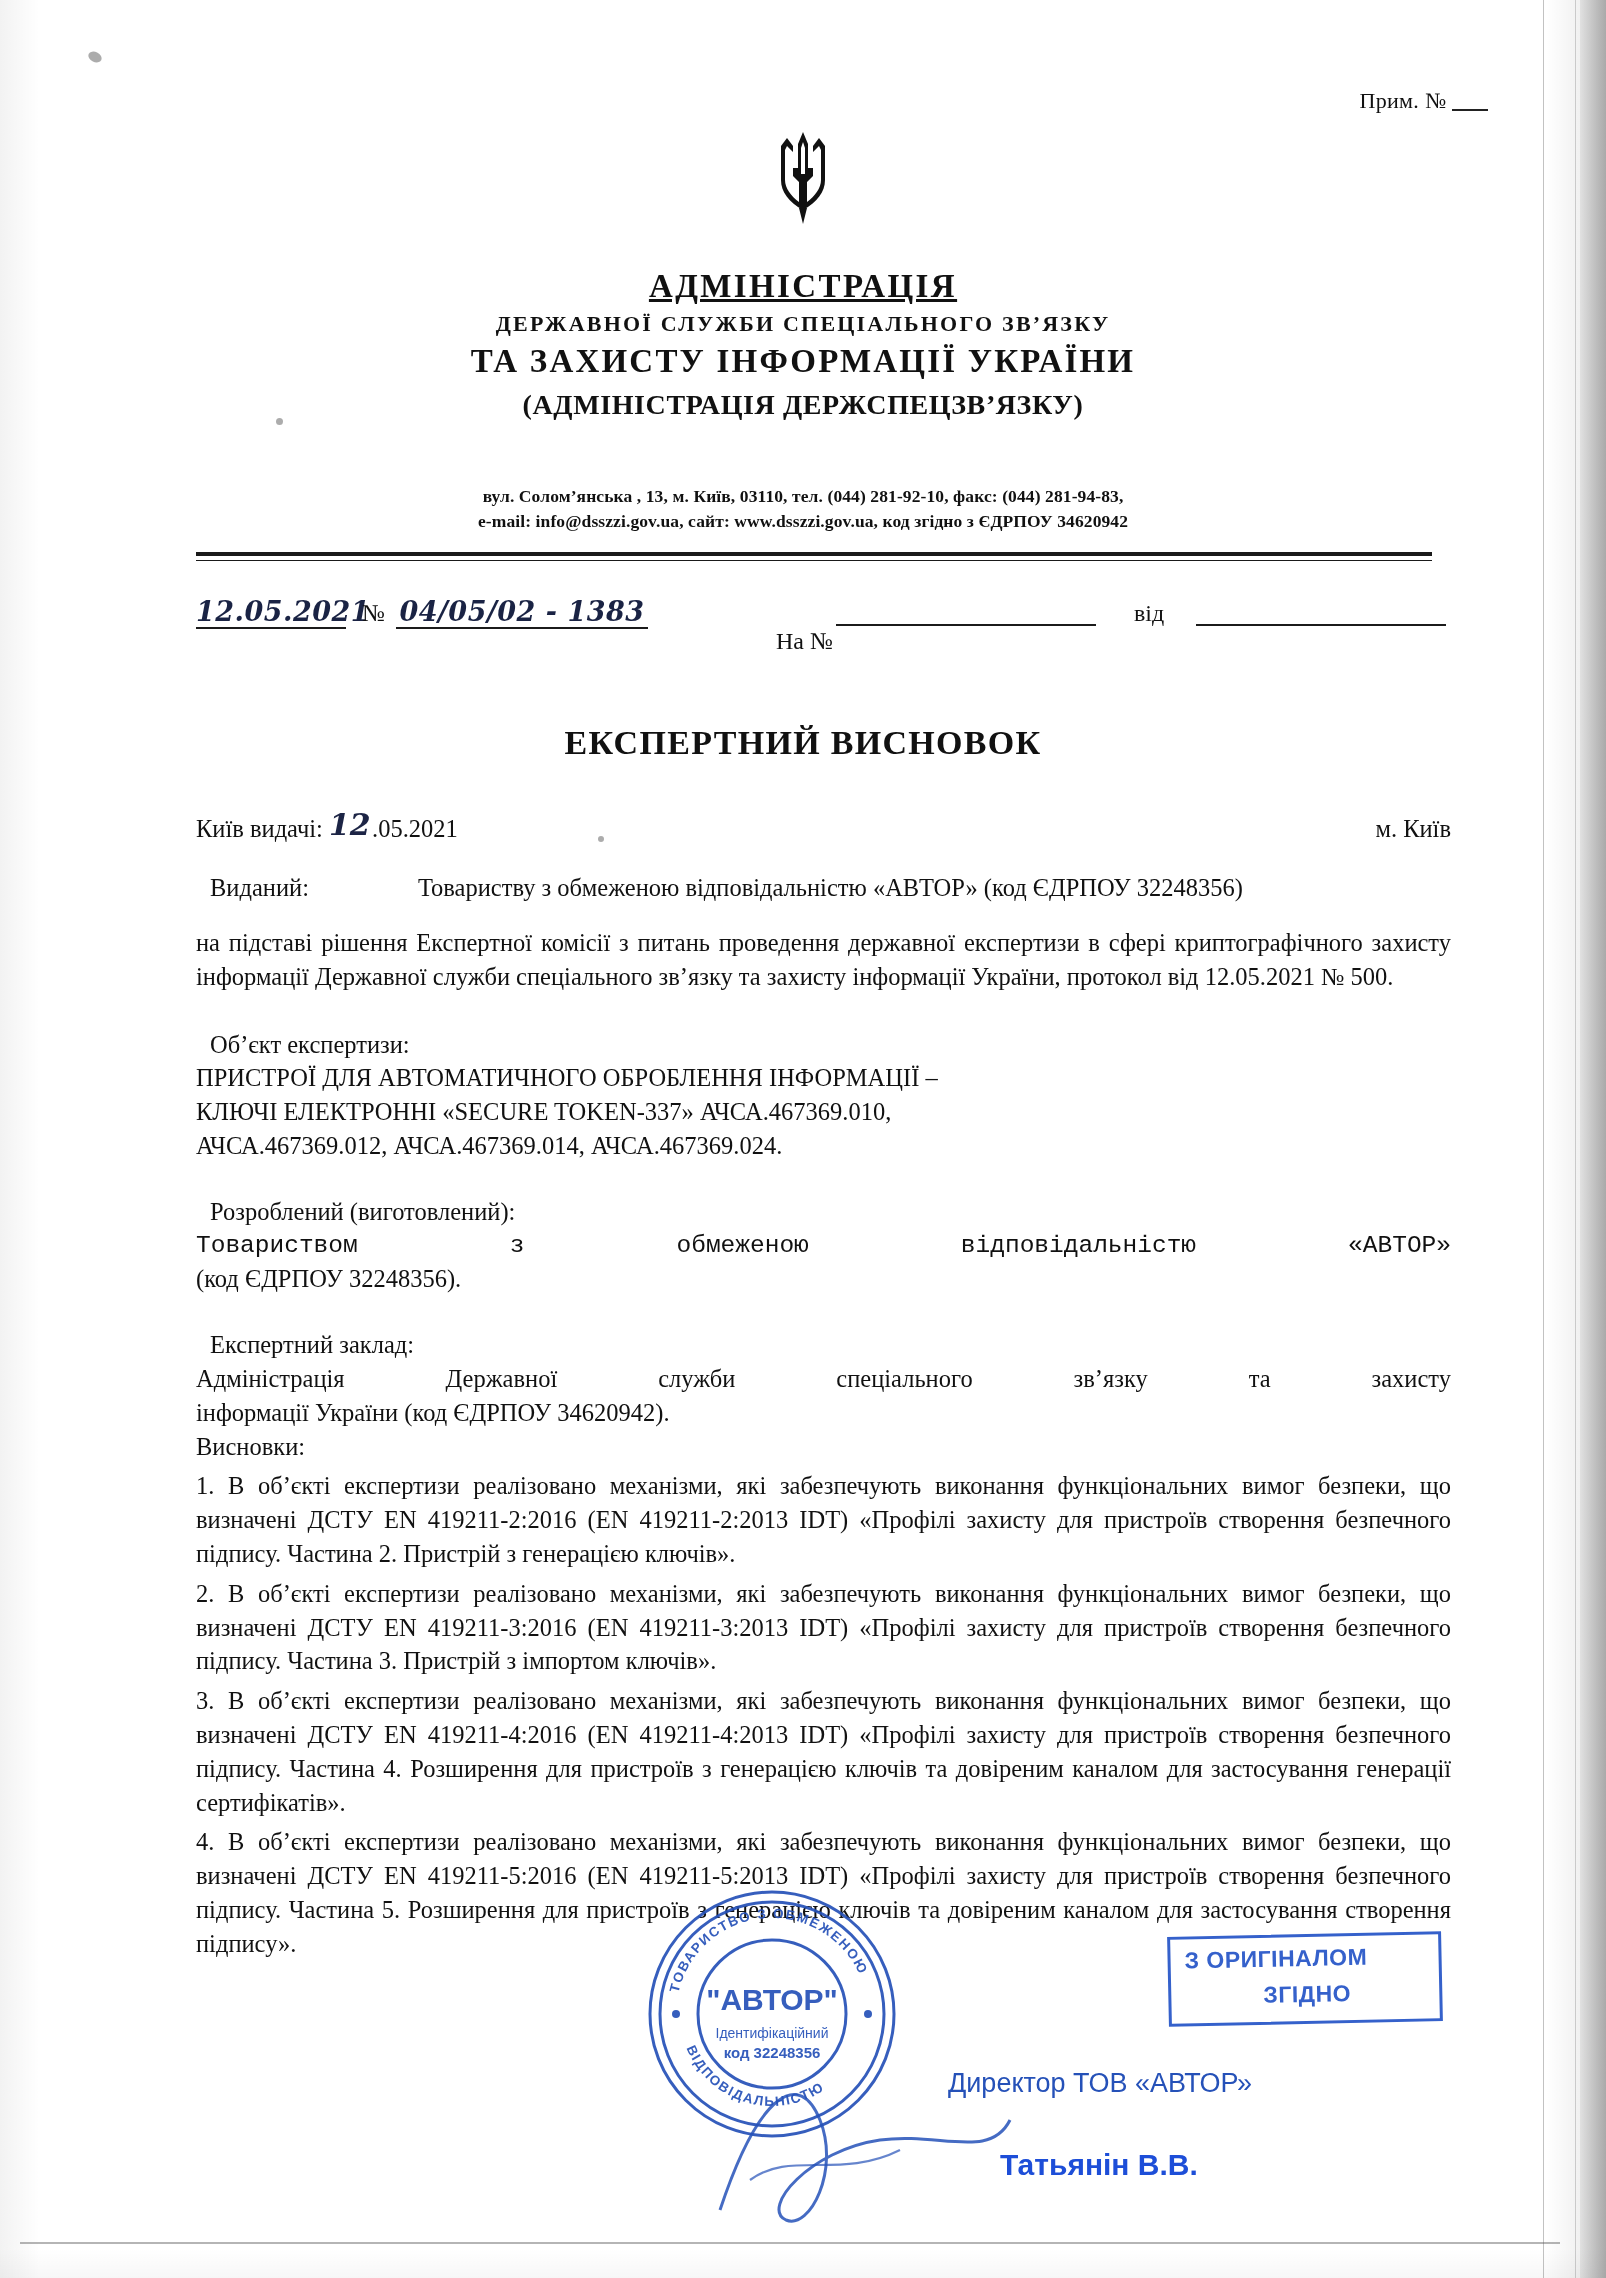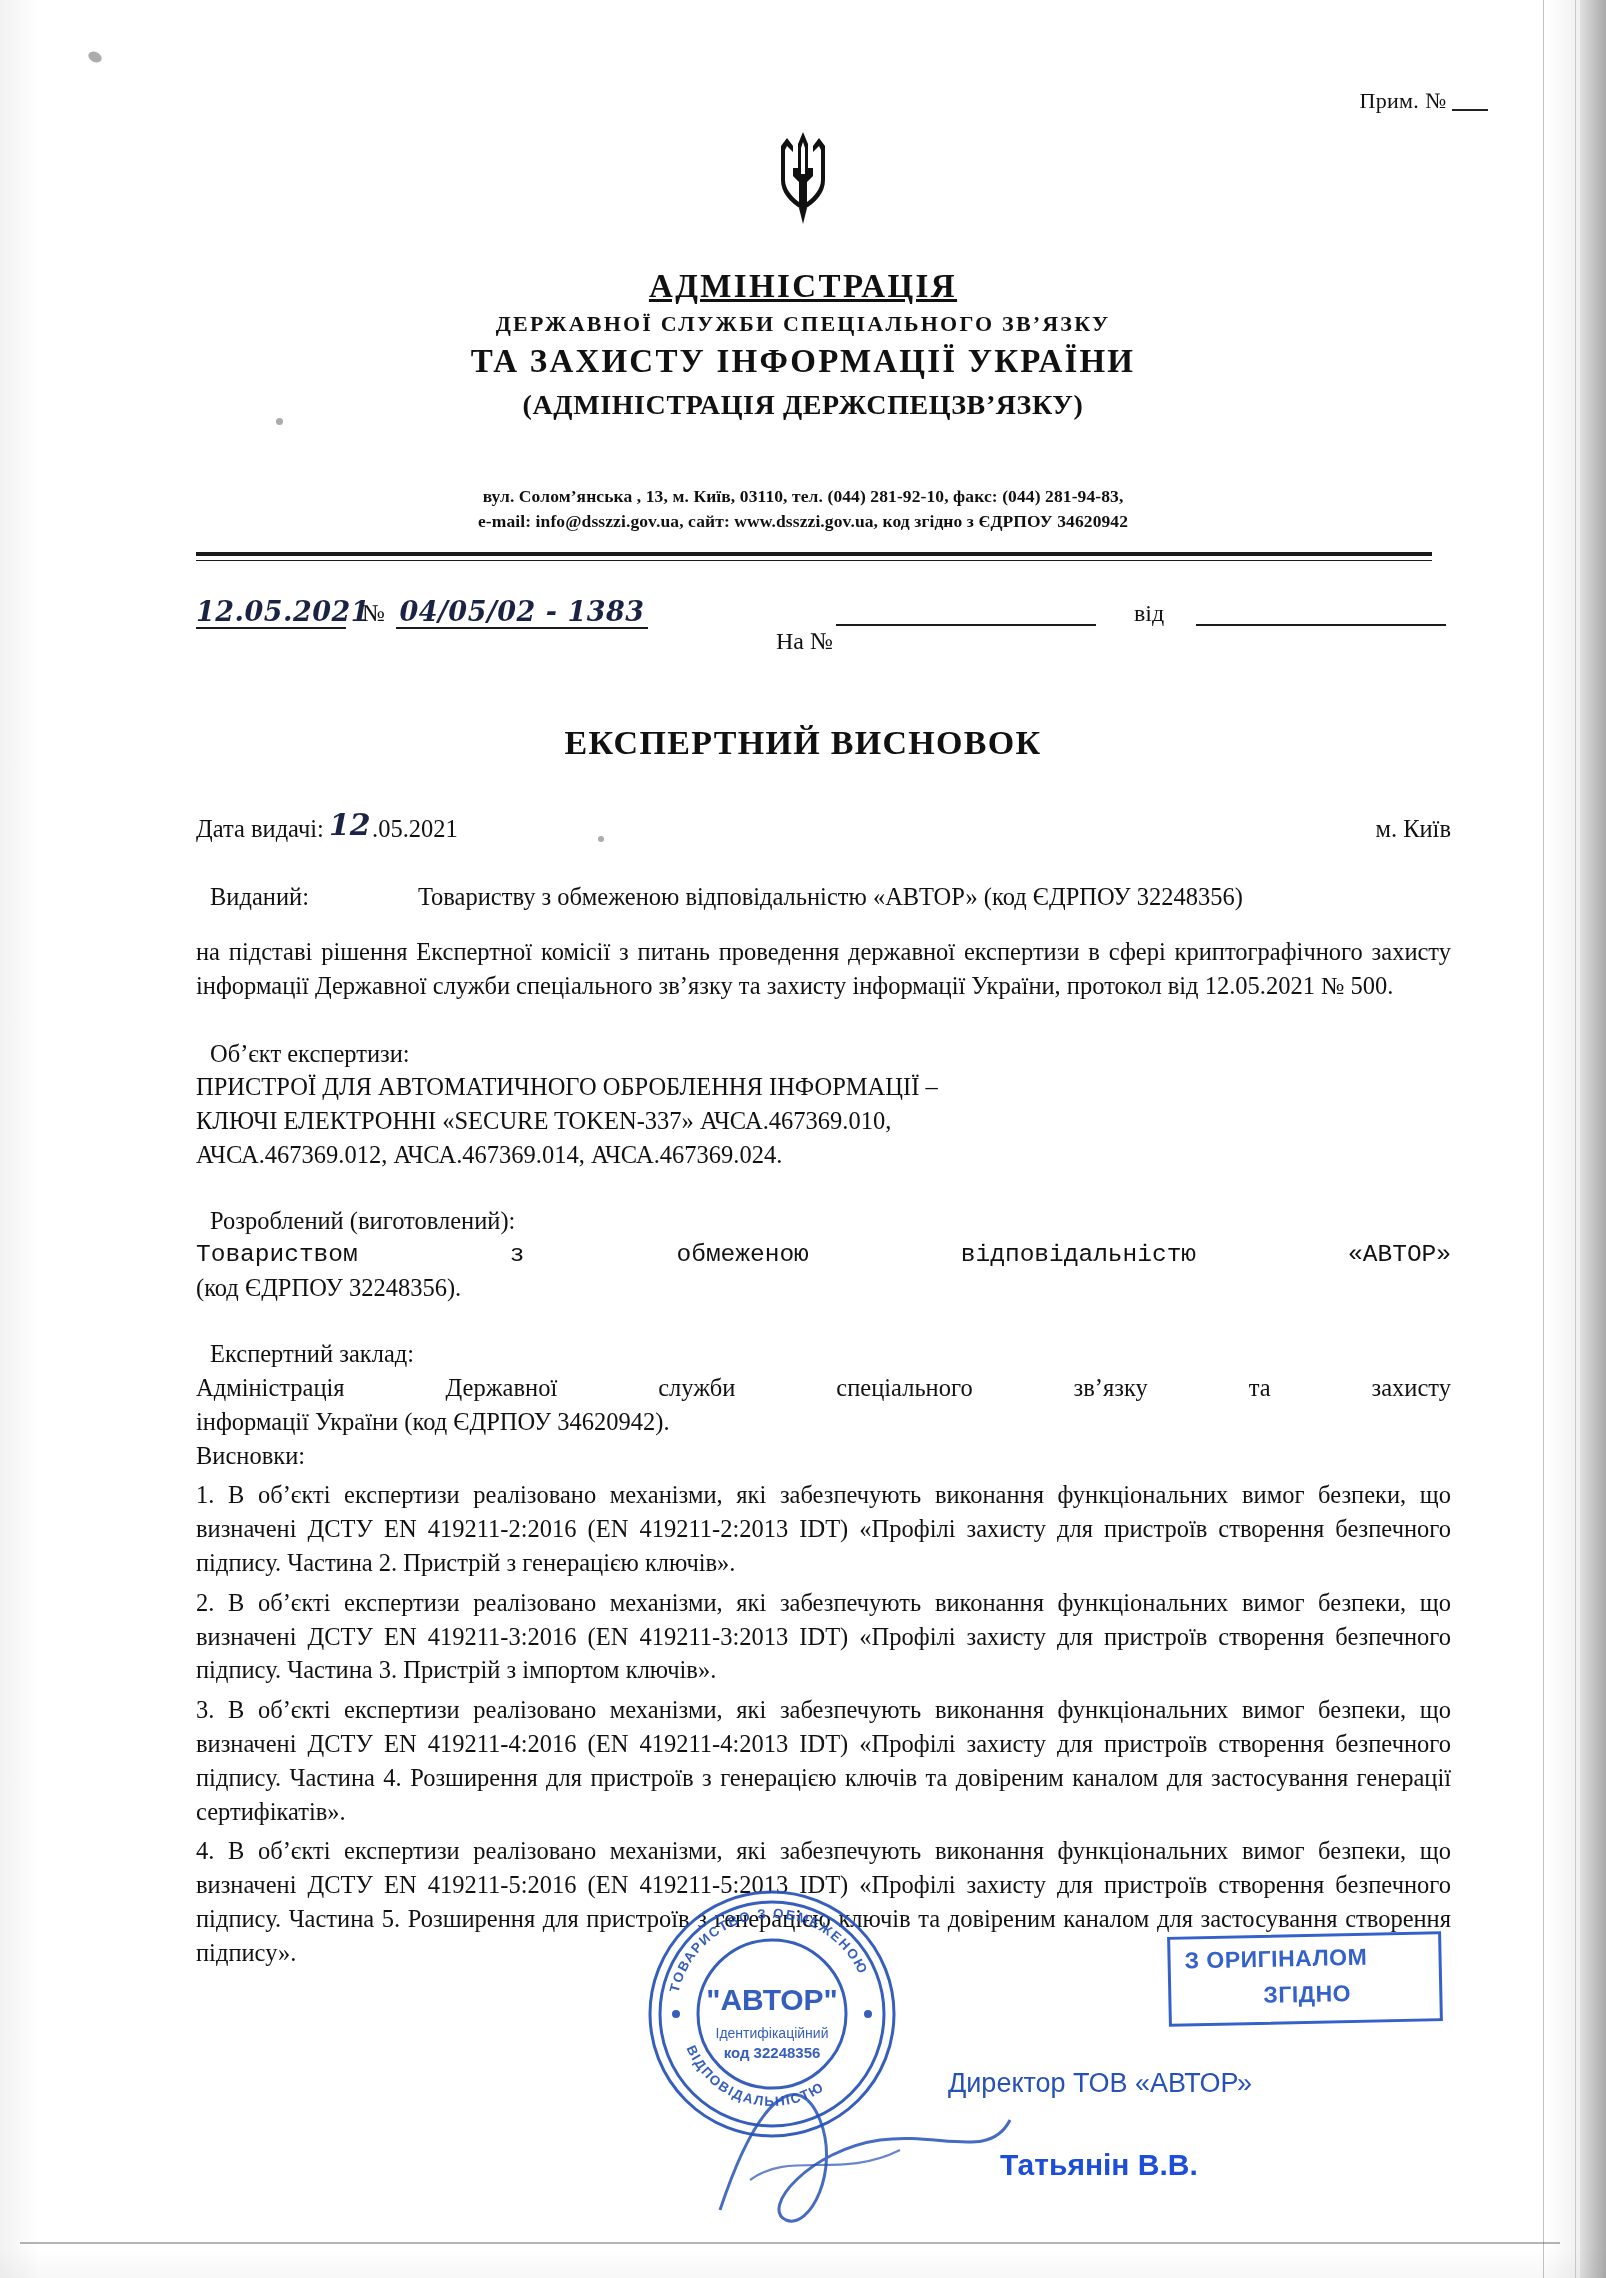--- a/index.html
+++ b/index.html
@@ -191,21 +191,21 @@
   .dateline .hwd {
     position: absolute; left: 133px; top: -8px;
     font-family: "DejaVu Serif", serif; font-style: italic; font-weight: bold;
     color: #1c2445; font-size: 30px;
   }
   .dateline .rest { position: absolute; left: 176px; top: 0; }
   .dateline .city { position: absolute; right: 0; top: 0; }
 
   .lblrow {
     position: relative;
-    margin-top: 28px;
+    margin-top: 19px;
     min-height: 34px;
   }
   .lblrow .lab { position: absolute; left: 14px; top: 0; }
   .lblrow .val { margin-left: 222px; display: block; }
 
   .para {
     margin-top: 21px;
     text-align: justify;
   }
 
@@ -360,21 +360,21 @@
     <span class="nl-nablank"></span>
     <span class="nl-vid">від</span>
     <span class="nl-vidblank"></span>
   </div>
 
   <div class="doc-title">ЕКСПЕРТНИЙ ВИСНОВОК</div>
 
   <div class="body">
 
     <div class="dateline">
-      <span class="lbl">Дата видачі:</span>
+      <span class="lbl">Київ видачі:</span>
       <span class="hwd">12</span>
       <span class="rest">.05.2021</span>
       <span class="city">м. Київ</span>
     </div>
 
     <div class="lblrow">
       <span class="lab">Виданий:</span>
       <span class="val">Товариству з обмеженою відповідальністю «АВТОР» (код ЄДРПОУ 32248356)</span>
     </div>
 

